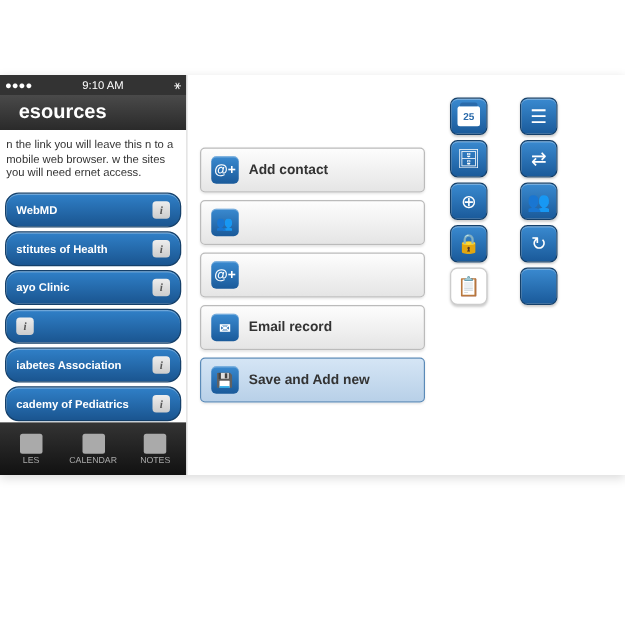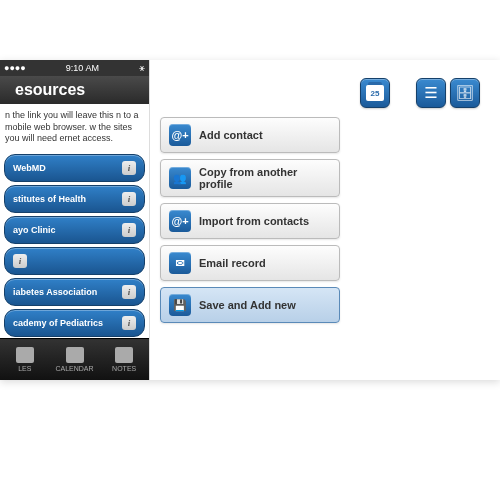--- a/index.html
+++ b/index.html
@@ -17,21 +17,21 @@
     .resitem .info { background: linear-gradient(#eee, #ccc); color: #555; border-radius: 3px; width: 14px; height: 14px; display: flex; align-items: center; justify-content: center; font-style: italic; font-weight: bold; font-family: serif; font-size: 9px; }
     .tabbar { position: absolute; bottom: 0; left: 0; right: 0; background: linear-gradient(#333, #111); display: flex; height: 42px; border-top: 1px solid #000; }
     .tab { flex: 1; display: flex; flex-direction: column; align-items: center; justify-content: center; color: #aaa; font-size: 7px; gap: 2px; cursor: pointer; }
     .tab-icon { width: 18px; height: 16px; background: #aaa; border-radius: 2px; }
     
     .buttons { width: 200px; padding: 20px 10px; display: flex; flex-direction: column; gap: 6px; justify-content: center; }
     .btn { background: linear-gradient(#fdfdfd, #e5e5e5); border: 1px solid #bbb; border-radius: 4px; padding: 6px 8px; display: flex; align-items: center; gap: 8px; font-size: 11px; font-weight: bold; color: #333; cursor: pointer; box-shadow: 0 1px 2px rgba(0,0,0,0.1); }
     .btn.active { background: linear-gradient(#d5e5f5, #b8d0e8); border-color: #5a8ab8; }
     .btn-icon { width: 22px; height: 22px; background: linear-gradient(#3a8ad0, #1a5a9a); border-radius: 4px; display: flex; align-items: center; justify-content: center; color: #fff; font-size: 11px; flex-shrink: 0; box-shadow: inset 0 1px 0 rgba(255,255,255,0.3); }
     
-    .icons { width: 150px; padding: 18px 10px; display: flex; gap: 4px; align-items: flex-start; }
+    .icons { width: 150px; padding: 18px 10px; display: flex; flex-direction: column; gap: 4px; align-items: flex-start; }
     .icon-row { display: flex; gap: 26px; }
     .sq-icon { width: 30px; height: 30px; background: linear-gradient(#3a8ad0, #1a5a9a); border-radius: 6px; display: flex; align-items: center; justify-content: center; color: #fff; font-size: 15px; box-shadow: inset 0 1px 0 rgba(255,255,255,0.3), 0 1px 2px rgba(0,0,0,0.2); border: 1px solid #15406a; }
     .sq-icon.out { background: #fff; color: #2a6aaa; border: 1px solid #ccc; }
     .cal-glyph { background: #fff; color: #2a6aaa; width: 18px; height: 16px; border-radius: 2px; font-size: 8px; font-weight: bold; display: flex; align-items: center; justify-content: center; position: relative; }
     .cal-glyph::before { content: ''; position: absolute; top: -3px; left: 2px; right: 2px; height: 3px; background: #2a6aaa; border-radius: 2px 2px 0 0; }
   </style>
 </head>
 <body>
 
 <div class="container">
@@ -89,27 +89,25 @@
     <div class="btn">
       <div class="btn-icon">
           <span>@+</span>
         </div>
       <span>Add contact</span>
     </div>
     <div class="btn">
       <div class="btn-icon">
           <span>👥</span>
         </div>
-      <span>Copy from another profile</span>
     </div>
     <div class="btn">
       <div class="btn-icon">
           <span>@+</span>
         </div>
-      <span>Import from contacts</span>
     </div>
     <div class="btn">
       <div class="btn-icon">
           <span>✉</span>
         </div>
       <span>Email record</span>
     </div>
     <div class="btn active">
       <div class="btn-icon">
           <span>💾</span>

